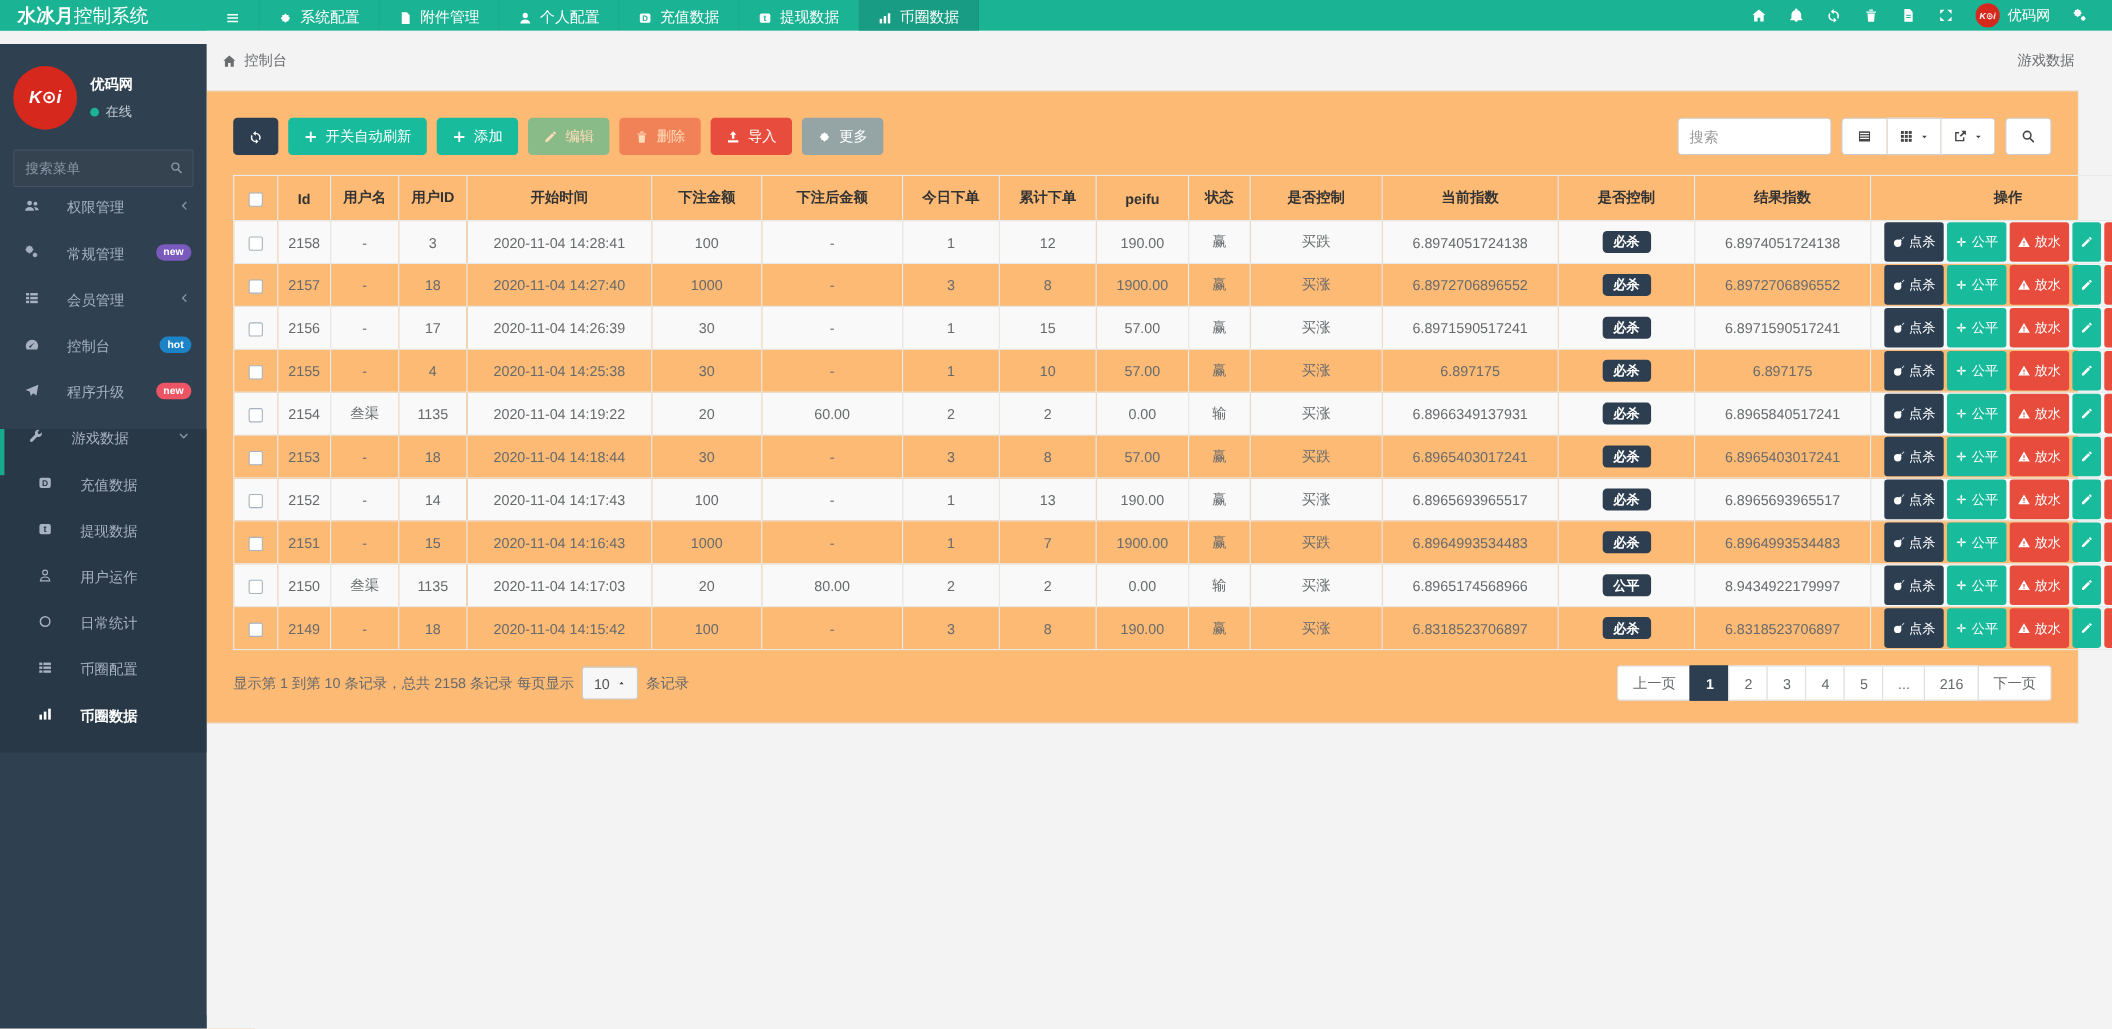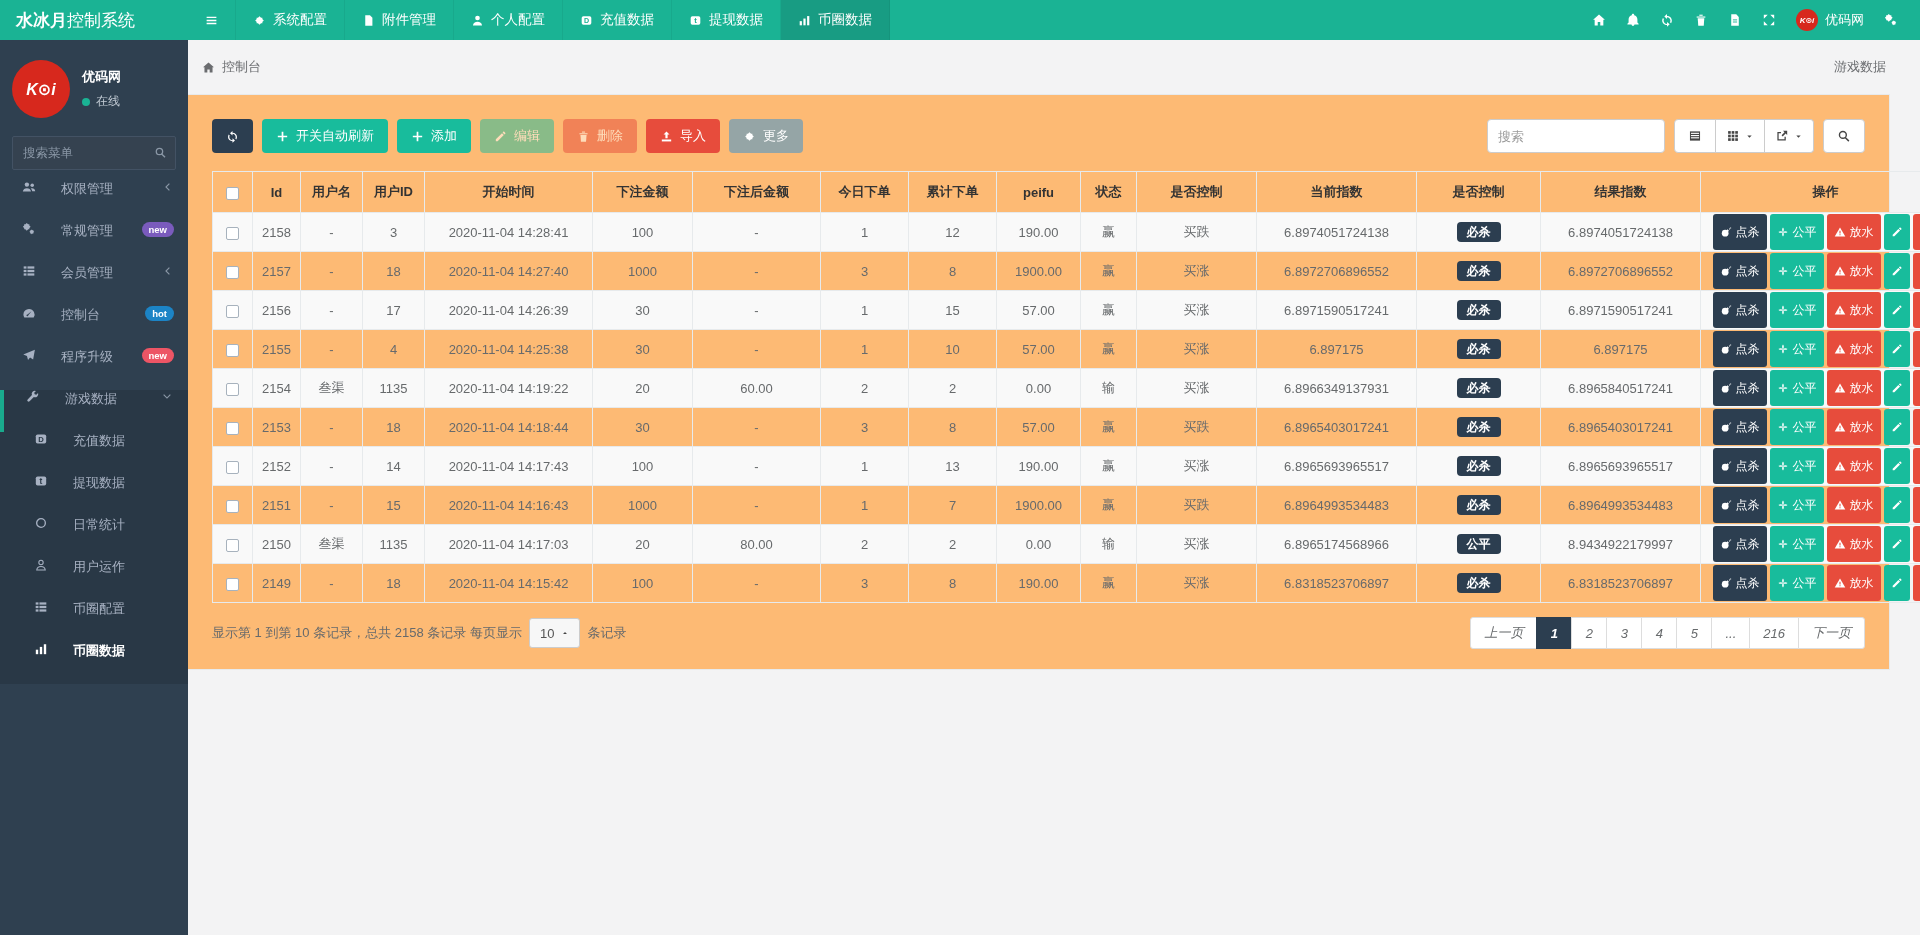--- a/index.html
+++ b/index.html
@@ -2,21 +2,21 @@
 <html><head>
 <meta charset="utf-8">
 <style>
   html,body{margin:0;padding:0;width:1920px;height:935px;overflow:hidden;
     font-family:"Liberation Sans","DejaVu Sans",sans-serif;background:#f3f3f4;}
   *{box-sizing:border-box;}
   .ico{display:inline-flex;line-height:0;}
   .ico svg{width:1em;height:1em;fill:currentColor;}
 
   
-  .topnav{height:40px;background:#1ab394;color:#fff;display:flex;align-items:stretch;--icon-bg:#1ab394;}
+  .topnav{height:28px;background:#1ab394;color:#fff;display:flex;align-items:stretch;--icon-bg:#1ab394;}
   .brand{width:188px;display:flex;align-items:center;padding-left:16px;font-size:17px;color:#fff;flex:none;}
   .brand b{font-weight:800;}
   .topmenu{display:flex;}
   .tm-item{display:flex;align-items:center;gap:7px;padding:16px 17px;font-size:13.5px;cursor:pointer;
     border-right:1px solid rgba(0,0,0,.05);}
   .tm-item .ico{font-size:13px;}
   .tm-item.active{background:#189c83;--icon-bg:#189c83;}
   .topright{margin-left:auto;display:flex;align-items:center;padding-right:12px;}
   .tr-ico{width:34px;height:40px;display:flex;align-items:center;justify-content:center;font-size:14px;cursor:pointer;}
   .userchip{display:flex;align-items:center;gap:7px;padding:0 10px;font-size:13px;cursor:pointer;}
@@ -61,21 +61,21 @@
   .tb-left{display:flex;align-items:center;}
   .btn{height:34px;border:none;border-radius:4px;color:#fff;font-size:13px;display:inline-flex;align-items:center;
     gap:7px;padding:0 14px;margin-right:9px;cursor:pointer;font-family:inherit;}
   .btn .ico{font-size:13px;}
   .btn-dark{background:#2c3e50;--icon-bg:#2c3e50;}
   .btn-green{background:#18bc9c;--icon-bg:#18bc9c;}
   .btn-red{background:#e74c3c;--icon-bg:#e74c3c;}
   .btn-gray{background:#95a5a6;--icon-bg:#95a5a6;}
   .dis{opacity:.5;cursor:not-allowed;}
   .tb-right{display:flex;align-items:center;}
-  .tb-search{width:178px;height:34px;border:1px solid #ccc;border-radius:4px;padding:0 10px;font-size:13px;
+  .tb-search{width:140px;height:34px;border:1px solid #ccc;border-radius:4px;padding:0 10px;font-size:13px;
     color:#555;outline:none;}
   .tb-search::placeholder{color:#9a9a9a;}
   .btngroup{display:flex;margin-left:9px;}
   .vbtn{height:34px;min-width:42px;background:#fff;border:1px solid #ccc;display:inline-flex;align-items:center;
     justify-content:center;gap:5px;color:#454545;cursor:pointer;padding:0 10px;font-size:14px;--icon-bg:#fff;}
   .btngroup .vbtn+.vbtn{border-left:none;}
   .btngroup .vbtn:first-child{border-radius:4px 0 0 4px;}
   .btngroup .vbtn:last-child{border-radius:0 4px 4px 0;}
   .vbtn.solo{border-radius:4px;margin-left:9px;}
   .caret{font-size:9px;color:#454545;}
@@ -93,21 +93,21 @@
   .abtn{height:36px;border:none;border-radius:3px;color:#fff;font-size:12px;display:inline-flex;align-items:center;
     gap:4px;padding:0 7px;margin:0 1.5px;cursor:pointer;font-family:inherit;vertical-align:middle;}
   .abtn .ico{font-size:12px;}
 
   
   .tfoot{display:flex;justify-content:space-between;align-items:center;margin-top:14px;font-size:13px;color:#676a6c;}
   .summary{display:flex;align-items:center;gap:7px;}
   .psize{height:30px;border:1px solid #ccc;background:#f7f7f7;border-radius:3px;display:inline-flex;align-items:center;
     gap:7px;padding:0 10px;font-size:13px;color:#555;cursor:pointer;font-family:inherit;}
   .psize .caret{font-size:8px;}
-  .pager{display:flex;list-style:none;margin:0;padding:0;font-style:italic;}
+  .pager{display:flex;list-style:none;margin:0;padding:0;}
   .pager li{border:1px solid #ddd;background:#fff;color:#676a6c;min-width:36px;padding:0 13px;height:32px;
     display:flex;align-items:center;justify-content:center;cursor:pointer;margin-left:-1px;font-size:13px;}
   .pager li:first-child{border-radius:3px 0 0 3px;margin-left:0;}
   .pager li:last-child{border-radius:0 3px 3px 0;}
   .pager li.active{background:#2c3e50;border-color:#2c3e50;color:#fff;font-weight:700;}
 </style>
 </head>
 <body>
 
 <div class="app">
@@ -369,33 +369,33 @@
                 <svg viewBox="0 0 20 20" aria-hidden="true">
                   <rect x="2.6" y="3.4" width="14.8" height="13.2" rx="2.6"></rect>
                   <text x="10" y="14" text-anchor="middle" font-size="12" font-weight="bold" font-family="Liberation Sans, DejaVu Sans, sans-serif" fill="var(--icon-bg,#2f4050)">t</text>
                 </svg>
               </span>
               <span>提现数据</span>
             </li>
             <li class="mi sub">
               <span class="ico">
                 <svg viewBox="0 0 20 20" aria-hidden="true">
-                  <circle cx="10" cy="10" r="6.2" fill="none" stroke="currentColor" stroke-width="1.9"></circle>
-                </svg>
-              </span>
-              <span>日常统计</span>
+                  <circle cx="10" cy="6.4" r="3.1" fill="none" stroke="currentColor" stroke-width="1.5"></circle>
+                  <path d="M3.9 17.2c.4-3.3 2.9-5 6.1-5s5.7 1.7 6.1 5z" fill="none" stroke="currentColor" stroke-width="1.5"></path>
+                </svg>
+              </span>
+              <span>用户运作</span>
             </li>
             <li class="mi sub">
               <span class="ico">
                 <svg viewBox="0 0 20 20" aria-hidden="true">
-                  <circle cx="10" cy="6.4" r="3.1" fill="none" stroke="currentColor" stroke-width="1.5"></circle>
-                  <path d="M3.9 17.2c.4-3.3 2.9-5 6.1-5s5.7 1.7 6.1 5z" fill="none" stroke="currentColor" stroke-width="1.5"></path>
-                </svg>
-              </span>
-              <span>用户运作</span>
+                  <circle cx="10" cy="10" r="6.2" fill="none" stroke="currentColor" stroke-width="1.9"></circle>
+                </svg>
+              </span>
+              <span>日常统计</span>
             </li>
             <li class="mi sub">
               <span class="ico">
                 <svg viewBox="0 0 20 20" aria-hidden="true">
                   <rect x="2.4" y="3.4" width="4" height="3.2"></rect>
                   <rect x="7.8" y="3.4" width="9.8" height="3.2"></rect>
                   <rect x="2.4" y="8.4" width="4" height="3.2"></rect>
                   <rect x="7.8" y="8.4" width="9.8" height="3.2"></rect>
                   <rect x="2.4" y="13.4" width="4" height="3.2"></rect>
                   <rect x="7.8" y="13.4" width="9.8" height="3.2"></rect>

